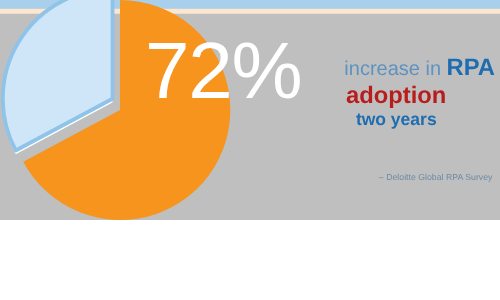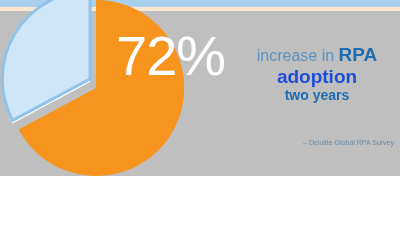--- a/index.html
+++ b/index.html
@@ -49,21 +49,21 @@
   }
   .pie-svg {
     display: block;
   }
 
   
   .percent {
     position: absolute;
     left: 116px;
     top: 24px;
-    font-size: 56px;
+    font-size: 64px;
     line-height: 64px;
     font-weight: 400;
     color: #ffffff;
     letter-spacing: -1px;
     white-space: nowrap;
   }
 
   
   .text-block {
     position: absolute;
@@ -72,31 +72,31 @@
     width: 158px;
     text-align: center;
   }
   .line {
     white-space: nowrap;
     line-height: 1.12;
   }
   .line-1 {
     font-size: 16px;
     color: #5e92c0;
-    text-align: center;
+    text-align: right;
   }
   .line-1 .strong {
     font-size: 19px;
     font-weight: bold;
     color: #1f6cb0;
   }
   .line-2 {
     font-size: 19px;
     font-weight: bold;
-    color: #1d4ed8;
+    color: #b91c1c;
     margin-top: 1px;
   }
   .line-3 {
     font-size: 16px;
     color: #5e92c0;
     margin-top: 1px;
   }
   .line-4 {
     font-size: 14px;
     font-weight: bold;

